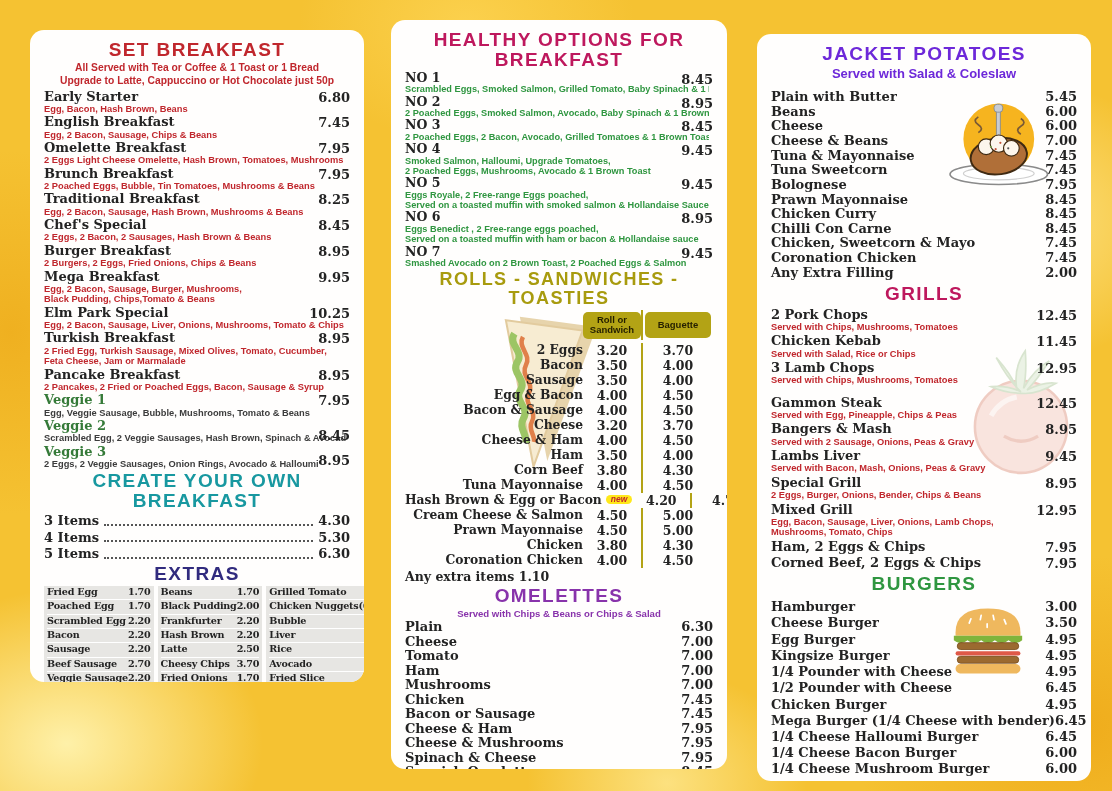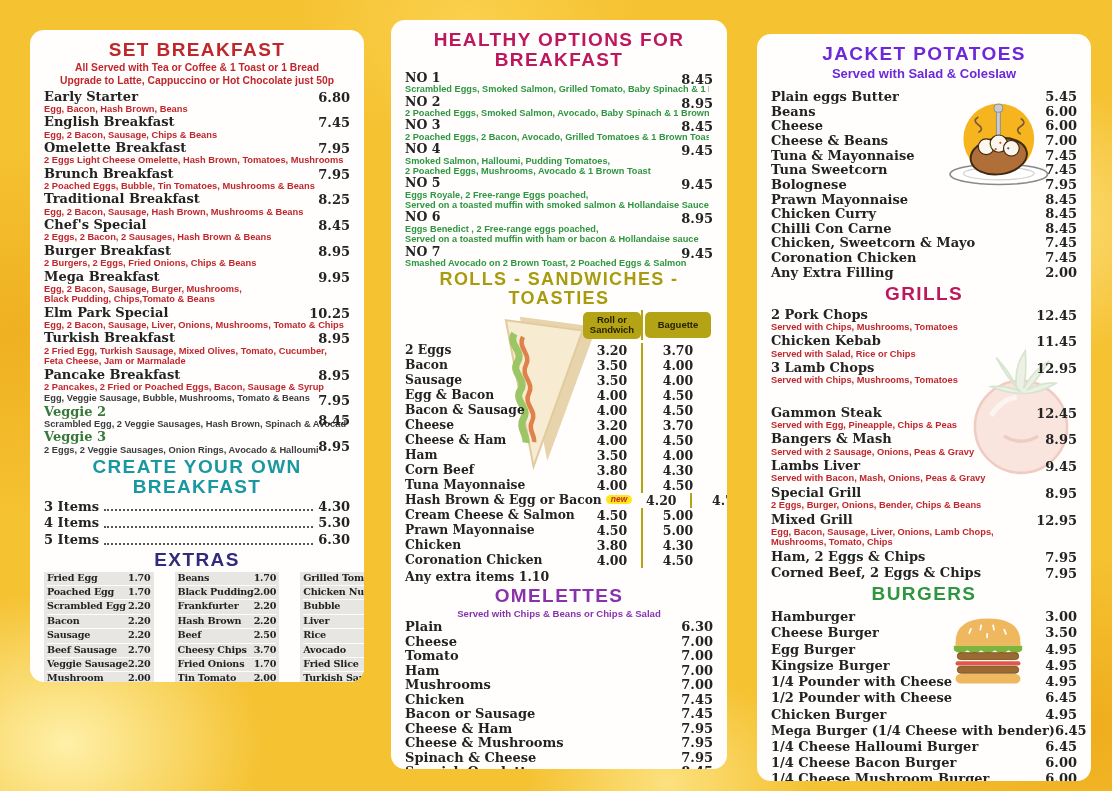--- a/index.html
+++ b/index.html
@@ -51,31 +51,31 @@
   .si-fill{flex:1 1 auto;}
   .si-price{font-family:"DejaVu Serif","Liberation Serif",serif;font-weight:700;font-size:13px;color:#232323;}
 
   
   .cyo{display:flex;align-items:flex-end;margin-bottom:1px;}
   .cyo-name,.cyo-price{font-family:"DejaVu Serif","Liberation Serif",serif;font-weight:700;
                        font-size:13px;color:#232323;line-height:1.2;}
   .dots{flex:1;border-bottom:2.4px dotted #555;margin:0 5px 3px;}
 
   
-  .ex-wrap{display:flex;gap:21px;margin-top:2px;}
+  .ex-wrap{display:flex;gap:4px;margin-top:2px;}
   .ex-col{flex:1;background:#e7e6e3;padding:0 3px;}
   .ex-row{display:flex;justify-content:space-between;align-items:baseline;
           border-bottom:1px solid #fff;height:13.4px;overflow:hidden;}
   .ex-name,.ex-price{font-family:"DejaVu Serif","Liberation Serif",serif;font-weight:700;
                      font-size:9.6px;letter-spacing:-.2px;color:#232323;white-space:nowrap;}
 
   
   .rr{display:grid;grid-template-columns:1fr 58px 72px;align-items:center;min-height:13.8px;z-index:1;position:relative;}
   .rr-name{font-family:"DejaVu Serif","Liberation Serif",serif;font-weight:700;font-size:12.3px;
-           color:#232323;white-space:nowrap;line-height:1.05;}
+           color:#232323;white-space:nowrap;line-height:1.05;text-align:right;}
   .rr-p{font-family:"DejaVu Serif","Liberation Serif",serif;font-weight:700;font-size:12.5px;
         color:#232323;text-align:center;}
   .rr .c3{border-left:2px solid #b3a315;height:100%;display:flex;align-items:center;justify-content:center;}
   .rr.badges{margin-bottom:3px;min-height:30px;}
   .pill{background:#b3a315;color:#241f00;font-weight:700;font-size:9.5px;line-height:1.1;
         border-radius:5px;padding:3px 4px;text-align:center;width:50px;margin:0 auto;}
   .pill.bag{width:58px;padding:8px 4px;}
   .new-badge{display:inline-block;background:#ffe81a;color:#c0272d;font-style:italic;font-weight:700;
              font-size:8.5px;border-radius:8px;padding:0 5px;margin-left:4px;vertical-align:2px;
              font-family:"Liberation Sans",sans-serif;}
@@ -170,20 +170,21 @@
             <div class="mi-desc">2 Fried Egg, Turkish Sausage, Mixed Olives, Tomato, Cucumber,</div>
             <div class="mi-desc">Feta Cheese, Jam or Marmalade</div>
           </div>
           <div class="mi">
             <span class="mi-name">Pancake Breakfast</span>
             <span class="mi-price">8.95</span>
             <div class="mi-desc">2 Pancakes, 2 Fried or Poached Eggs, Bacon, Sausage &amp; Syrup</div>
 
           </div>
           <div class="mi veggie">
+            <span class="mi-name">Veggie 1</span>
             <span class="mi-price">7.95</span>
             <div class="mi-desc">Egg, Veggie Sausage, Bubble,  Mushrooms, Tomato &amp; Beans</div>
 
           </div>
           <div class="mi veggie pdesc">
             <span class="mi-name">Veggie 2</span>
             <span class="mi-price">8.45</span>
             <div class="mi-desc">Scrambled Egg, 2 Veggie Sausages, Hash Brown, Spinach &amp; Avocado</div>
 
           </div>
@@ -272,21 +273,21 @@
             </div>
             <div class="ex-row">
               <span class="ex-name">Frankfurter</span>
               <span class="ex-price">2.20</span>
             </div>
             <div class="ex-row">
               <span class="ex-name">Hash Brown</span>
               <span class="ex-price">2.20</span>
             </div>
             <div class="ex-row">
-              <span class="ex-name">Beef</span>
+              <span class="ex-name">Latte</span>
               <span class="ex-price">2.50</span>
             </div>
             <div class="ex-row">
               <span class="ex-name">Cheesy Chips</span>
               <span class="ex-price">3.70</span>
             </div>
             <div class="ex-row">
               <span class="ex-name">Fried Onions</span>
               <span class="ex-price">1.70</span>
             </div>
@@ -393,21 +394,21 @@
           </div>
           <div class="mi">
             <span class="mi-name">NO 3</span>
             <span class="mi-price">8.45</span>
             <div class="mi-desc">2 Poached Eggs, 2 Bacon, Avocado, Grilled Tomatoes &amp; 1 Brown Toast</div>
 
           </div>
           <div class="mi">
             <span class="mi-name">NO 4</span>
             <span class="mi-price">9.45</span>
-            <div class="mi-desc">Smoked Salmon, Halloumi, Pudding Tomatoes,</div>
+            <div class="mi-desc">Smoked Salmon, Halloumi, Upgrade Tomatoes,</div>
             <div class="mi-desc">2 Poached Eggs, Mushrooms, Avocado &amp; 1 Brown Toast</div>
           </div>
           <div class="mi">
             <span class="mi-name">NO 5</span>
             <span class="mi-price">9.45</span>
             <div class="mi-desc">Eggs Royale, 2 Free-range Eggs poached,</div>
             <div class="mi-desc">Served on a toasted muffin with smoked salmon &amp; Hollandaise Sauce</div>
           </div>
           <div class="mi">
             <span class="mi-name">NO 6</span>
@@ -644,21 +645,21 @@
         <circle cx="76" cy="58" r="11" fill="#fdf6ec" stroke="#3f2a12" stroke-width="1.5"></circle>
         <circle cx="92" cy="64" r="10" fill="#fdf6ec" stroke="#3f2a12" stroke-width="1.5"></circle>
         <circle cx="66" cy="62" r="1.4" fill="#7aa04a"></circle>
           <circle cx="78" cy="57" r="1.4" fill="#c4553a"></circle>
         <circle cx="88" cy="64" r="1.4" fill="#555"></circle>
           <circle cx="72" cy="65" r="1.4" fill="#c4553a"></circle>
       </svg>
       <div class="jkt-list">
 
       <div class="si">
-            <span class="si-name">Plain eggs Butter</span>
+            <span class="si-name">Plain with Butter</span>
             <span class="si-fill"></span>
             <span class="si-price">5.45</span>
           </div>
           <div class="si">
             <span class="si-name">Beans</span>
             <span class="si-fill"></span>
             <span class="si-price">6.00</span>
           </div>
           <div class="si">
             <span class="si-name">Cheese</span>
@@ -733,21 +734,21 @@
             <span class="mi-price">12.45</span>
             <div class="mi-desc">Served with Chips, Mushrooms, Tomatoes</div>
 
           </div>
           <div class="mi" style="margin-bottom:2px">
             <span class="mi-name">Chicken Kebab</span>
             <span class="mi-price">11.45</span>
             <div class="mi-desc">Served with Salad, Rice or Chips</div>
 
           </div>
-          <div class="mi" style="margin-bottom:20px">
+          <div class="mi" style="margin-bottom:10px">
             <span class="mi-name">3 Lamb Chops</span>
             <span class="mi-price">12.95</span>
             <div class="mi-desc">Served with Chips, Mushrooms, Tomatoes</div>
 
           </div>
           <div class="mi" style="margin-bottom:2px">
             <span class="mi-name">Gammon Steak</span>
             <span class="mi-price">12.45</span>
             <div class="mi-desc">Served with Egg, Pineapple, Chips &amp; Peas</div>
 

